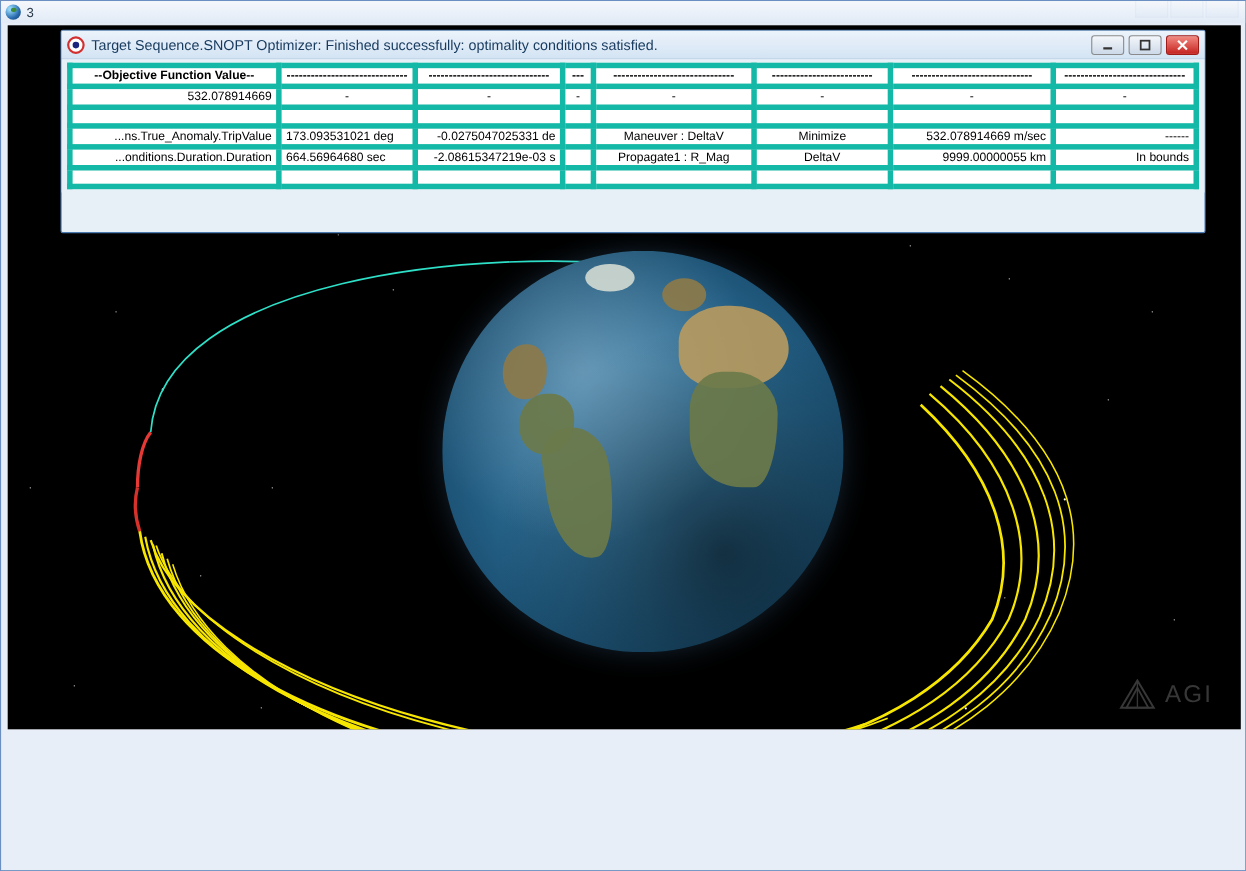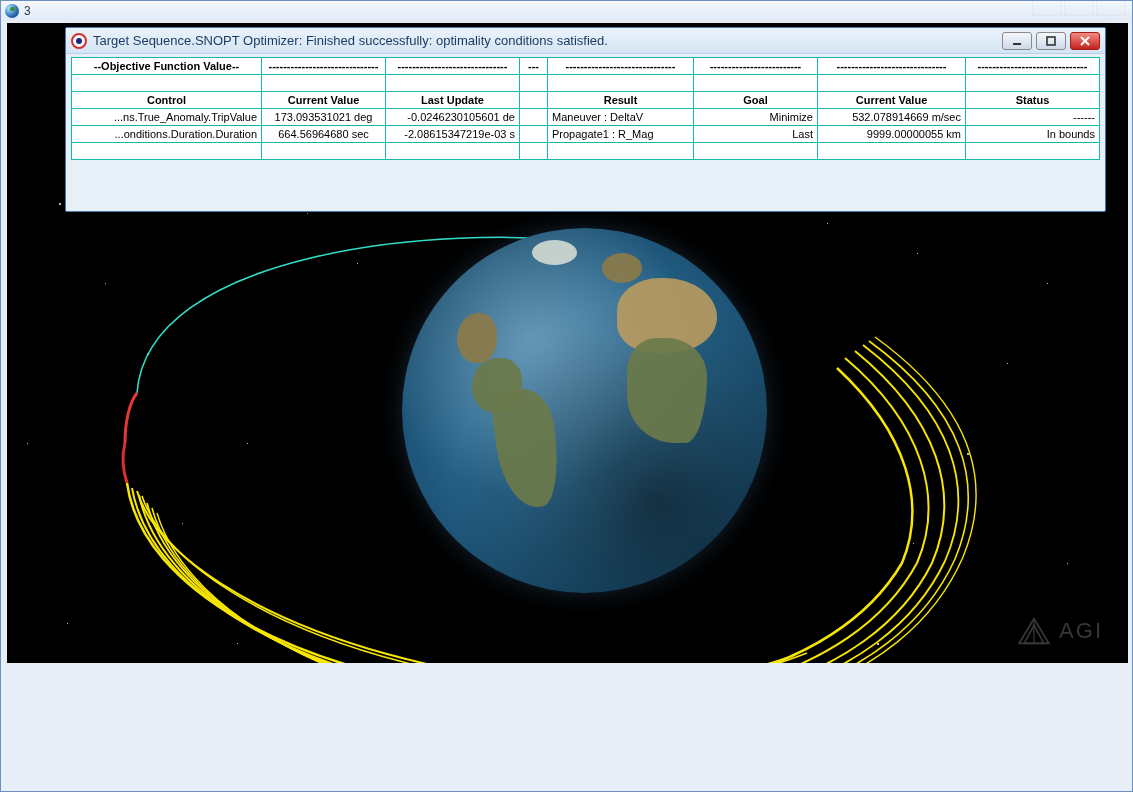--- a/index.html
+++ b/index.html
@@ -96,21 +96,20 @@
   .agi-logo svg { width:34px; height:28px; }
   
   .opt-window {
     position:absolute;
     top: 26px; left: 54px;
     width: 1041px; height: 185px;
     background:#e7f0f7;
     border:1px solid #4a79b0;
     border-radius:2px;
     box-shadow: 0 3px 10px rgba(0,0,0,.4);
-    margin-left: 10px;
   }
   .opt-titlebar {
     height:26px;
     background: linear-gradient(#ecf3fb,#d4e4f4);
     border-bottom:1px solid #b9cfe7;
     display:flex; align-items:center;
     padding:0 5px; gap:6px;
   }
   .opt-ico {
     width:16px;height:16px;
@@ -139,37 +138,37 @@
     background:#e7f0f7;
   }
   .grid {
     width:100%;
     background:#fff;
     border:1px solid #808080;
     border-collapse:collapse;
     font-size:11px;
   }
   .grid td, .grid th {
-    border:1px solid #14b8a6;
+    border:5px solid #14b8a6;
     padding:1px 4px;
     height:17px;
     white-space:nowrap;
     overflow:hidden;
   }
   .grid th {
     font-weight:bold;
     text-align:center;
     background:#fff;
   }
   .c-nm{width:190px; text-align:right;}
-  .c-cv{width:124px; text-align:center;}
+  .c-cv{width:124px; text-align:left;}
   .c-lu{width:134px; text-align:right;}
   .c-gap{width:28px; text-align:center;}
-  .c-res{width:146px; text-align:left;}
-  .c-goal{width:124px; text-align:right;}
+  .c-res{width:146px; text-align:center;}
+  .c-goal{width:124px; text-align:center;}
   .c-cv2{width:148px; text-align:right;}
   .c-stat{text-align:right;}
   .dash{ text-align:center; }
   .sidebar-ico {
     position:absolute;
     top:26px; left:10px;
     width:18px; height:16px;
     background:#f6e68a;
     border:1px solid #b8a646;
   }
@@ -301,56 +300,56 @@
           <th class="c-nm">--Objective Function Value--</th>
           <th class="c-cv dash">------------------------------</th>
           <th class="c-lu dash">------------------------------</th>
           <th class="c-gap dash">---</th>
           <th class="c-res dash">------------------------------</th>
           <th class="c-goal dash">-------------------------</th>
           <th class="c-cv2 dash">------------------------------</th>
           <th class="c-stat dash">------------------------------</th>
         </tr>
         <tr>
+          <td class="c-nm">532.078914669</td>
+          <td class="c-cv dash">-</td>
+          <td class="c-lu dash">-</td>
+          <td class="c-gap dash">-</td>
+          <td class="c-res dash">-</td>
+          <td class="c-goal dash">-</td>
+          <td class="c-cv2 dash">-</td>
+          <td class="c-stat dash">-</td>
+        </tr>
+        <tr>
           <td class="c-nm"></td>
               <td></td>
               <td></td>
               <td></td>
               <td></td>
               <td></td>
               <td></td>
               <td></td>
-        </tr>
-        <tr>
-          <th class="c-nm">Control</th>
-          <th class="c-cv">Current Value</th>
-          <th class="c-lu">Last Update</th>
-          <th class="c-gap"></th>
-          <th class="c-res">Result</th>
-          <th class="c-goal">Goal</th>
-          <th class="c-cv2">Current Value</th>
-          <th class="c-stat">Status</th>
         </tr>
         <tr>
           <td class="c-nm">...ns.True_Anomaly.TripValue</td>
           <td class="c-cv">173.093531021 deg</td>
-          <td class="c-lu">-0.0246230105601 de</td>
+          <td class="c-lu">-0.0275047025331 de</td>
           <td class="c-gap"></td>
           <td class="c-res">Maneuver : DeltaV</td>
           <td class="c-goal">Minimize</td>
           <td class="c-cv2">532.078914669 m/sec</td>
           <td class="c-stat">------</td>
         </tr>
         <tr>
           <td class="c-nm">...onditions.Duration.Duration</td>
           <td class="c-cv">664.56964680 sec</td>
           <td class="c-lu">-2.08615347219e-03 s</td>
           <td class="c-gap"></td>
           <td class="c-res">Propagate1 : R_Mag</td>
-          <td class="c-goal">Last</td>
+          <td class="c-goal">DeltaV</td>
           <td class="c-cv2">9999.00000055 km</td>
           <td class="c-stat">In bounds</td>
         </tr>
         <tr>
           <td class="c-nm"></td>
               <td></td>
               <td></td>
               <td></td>
               <td></td>
               <td></td>

